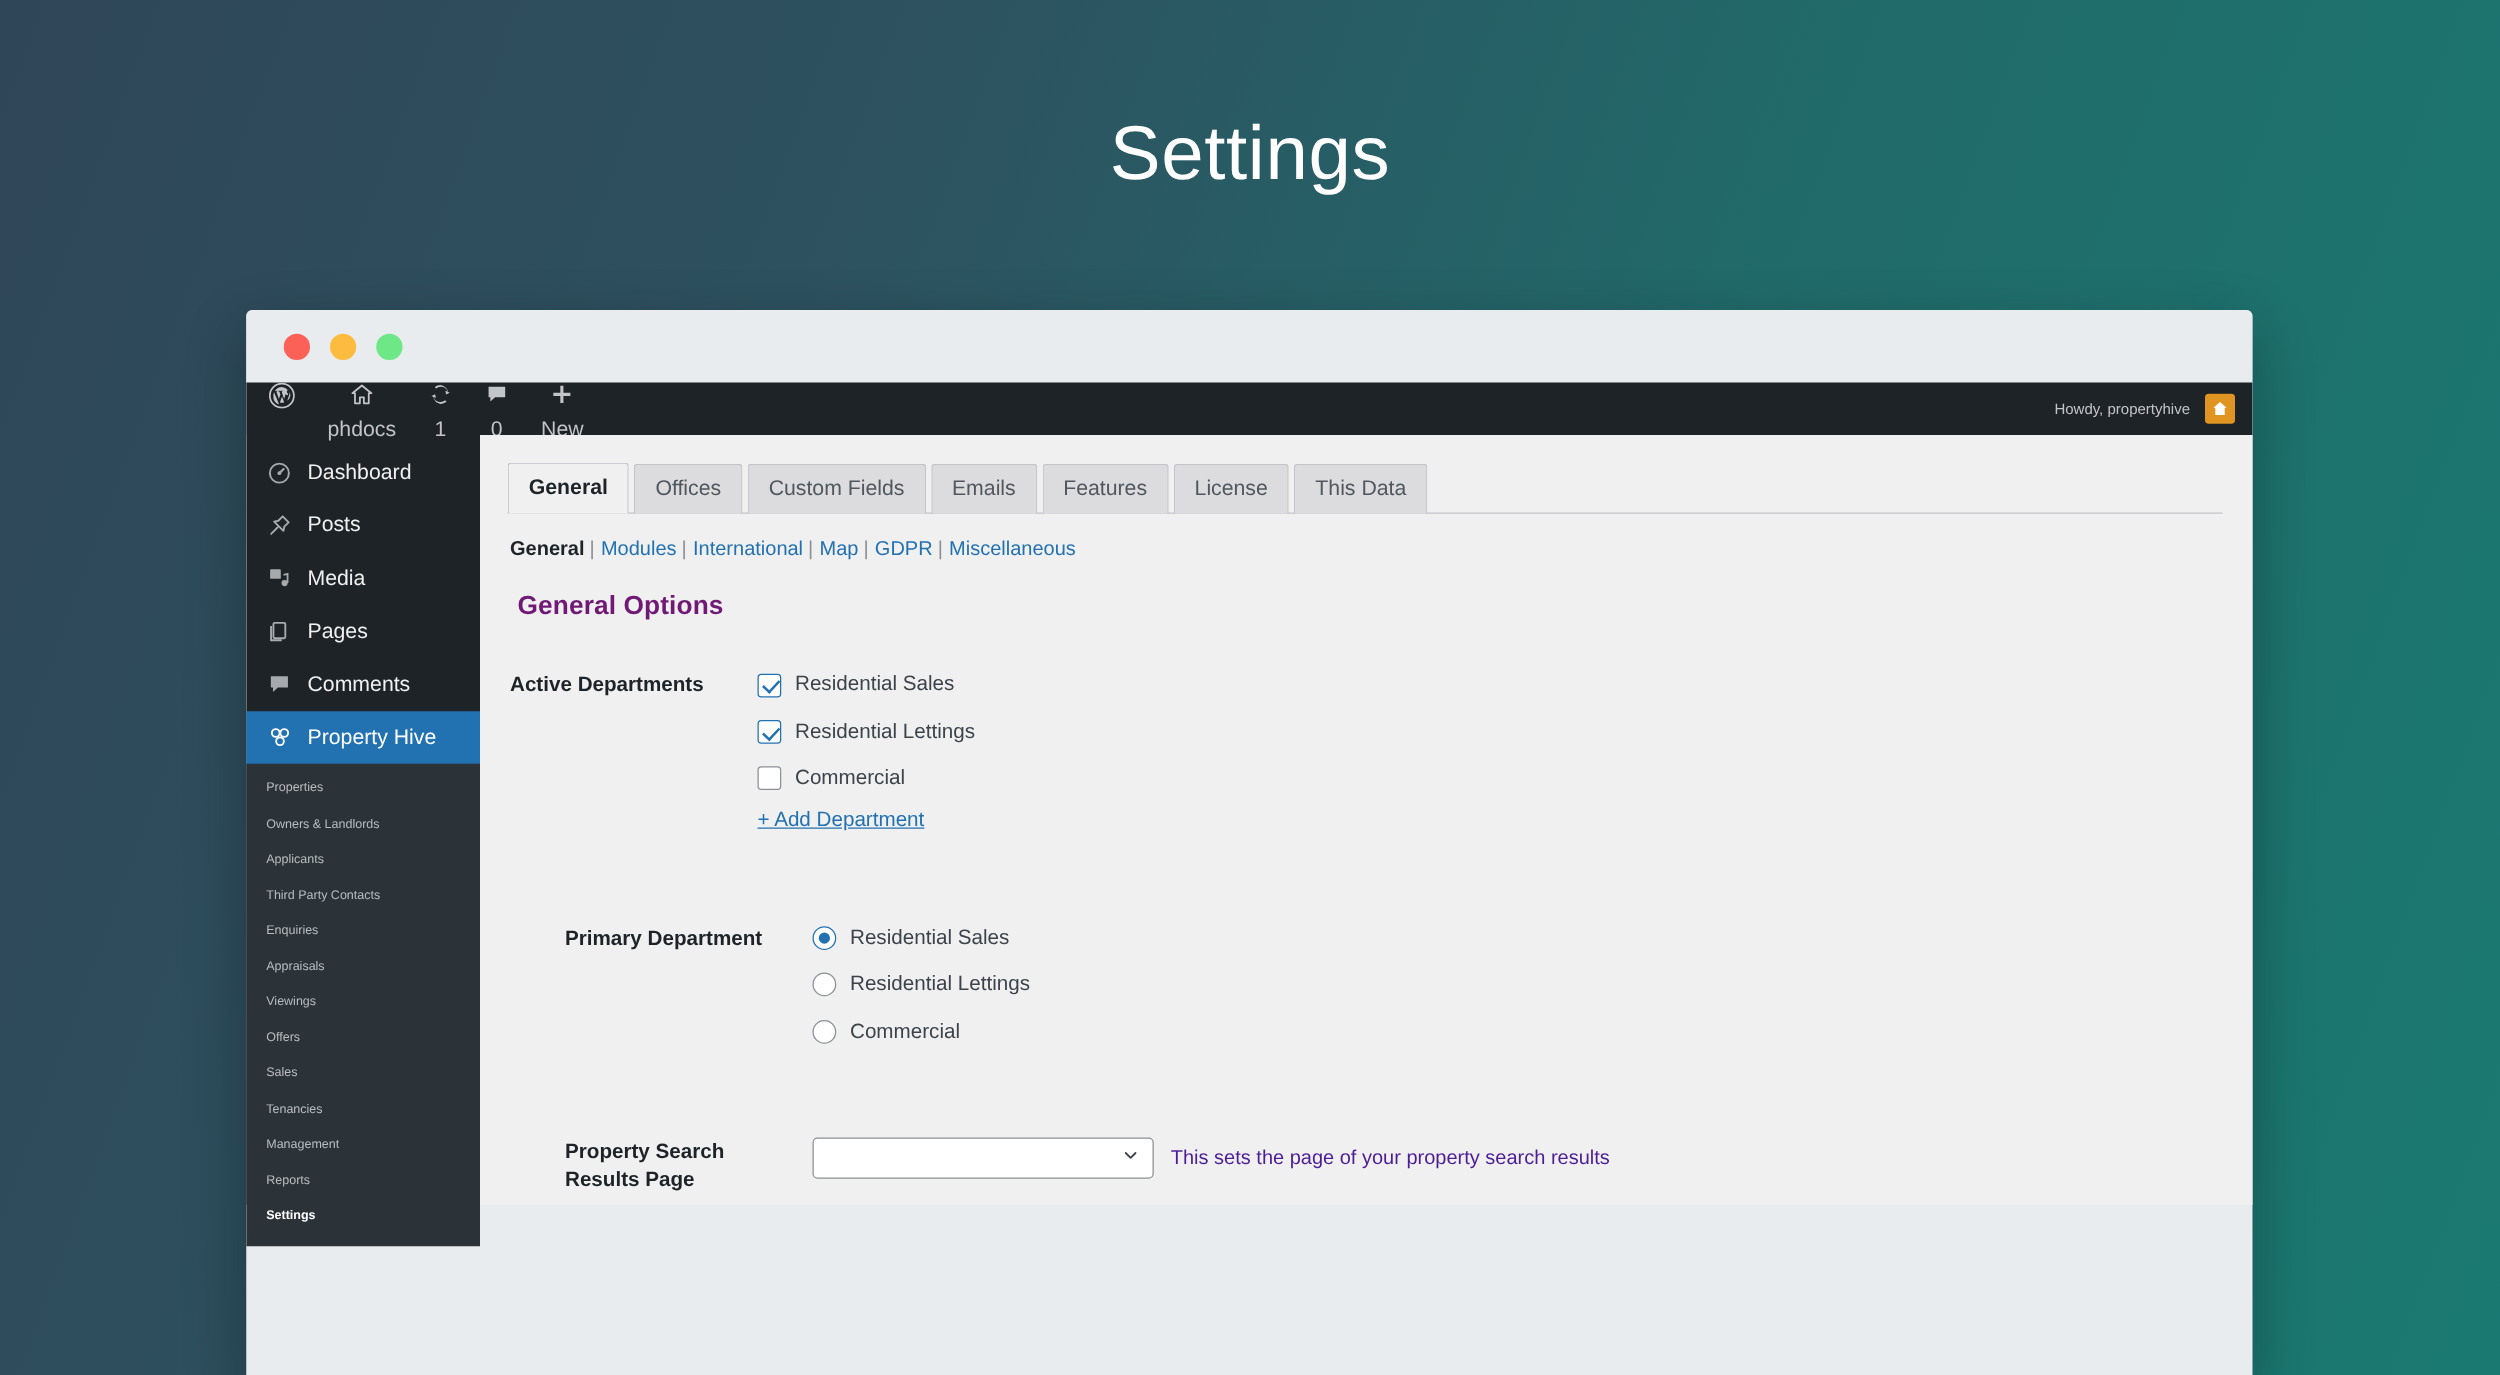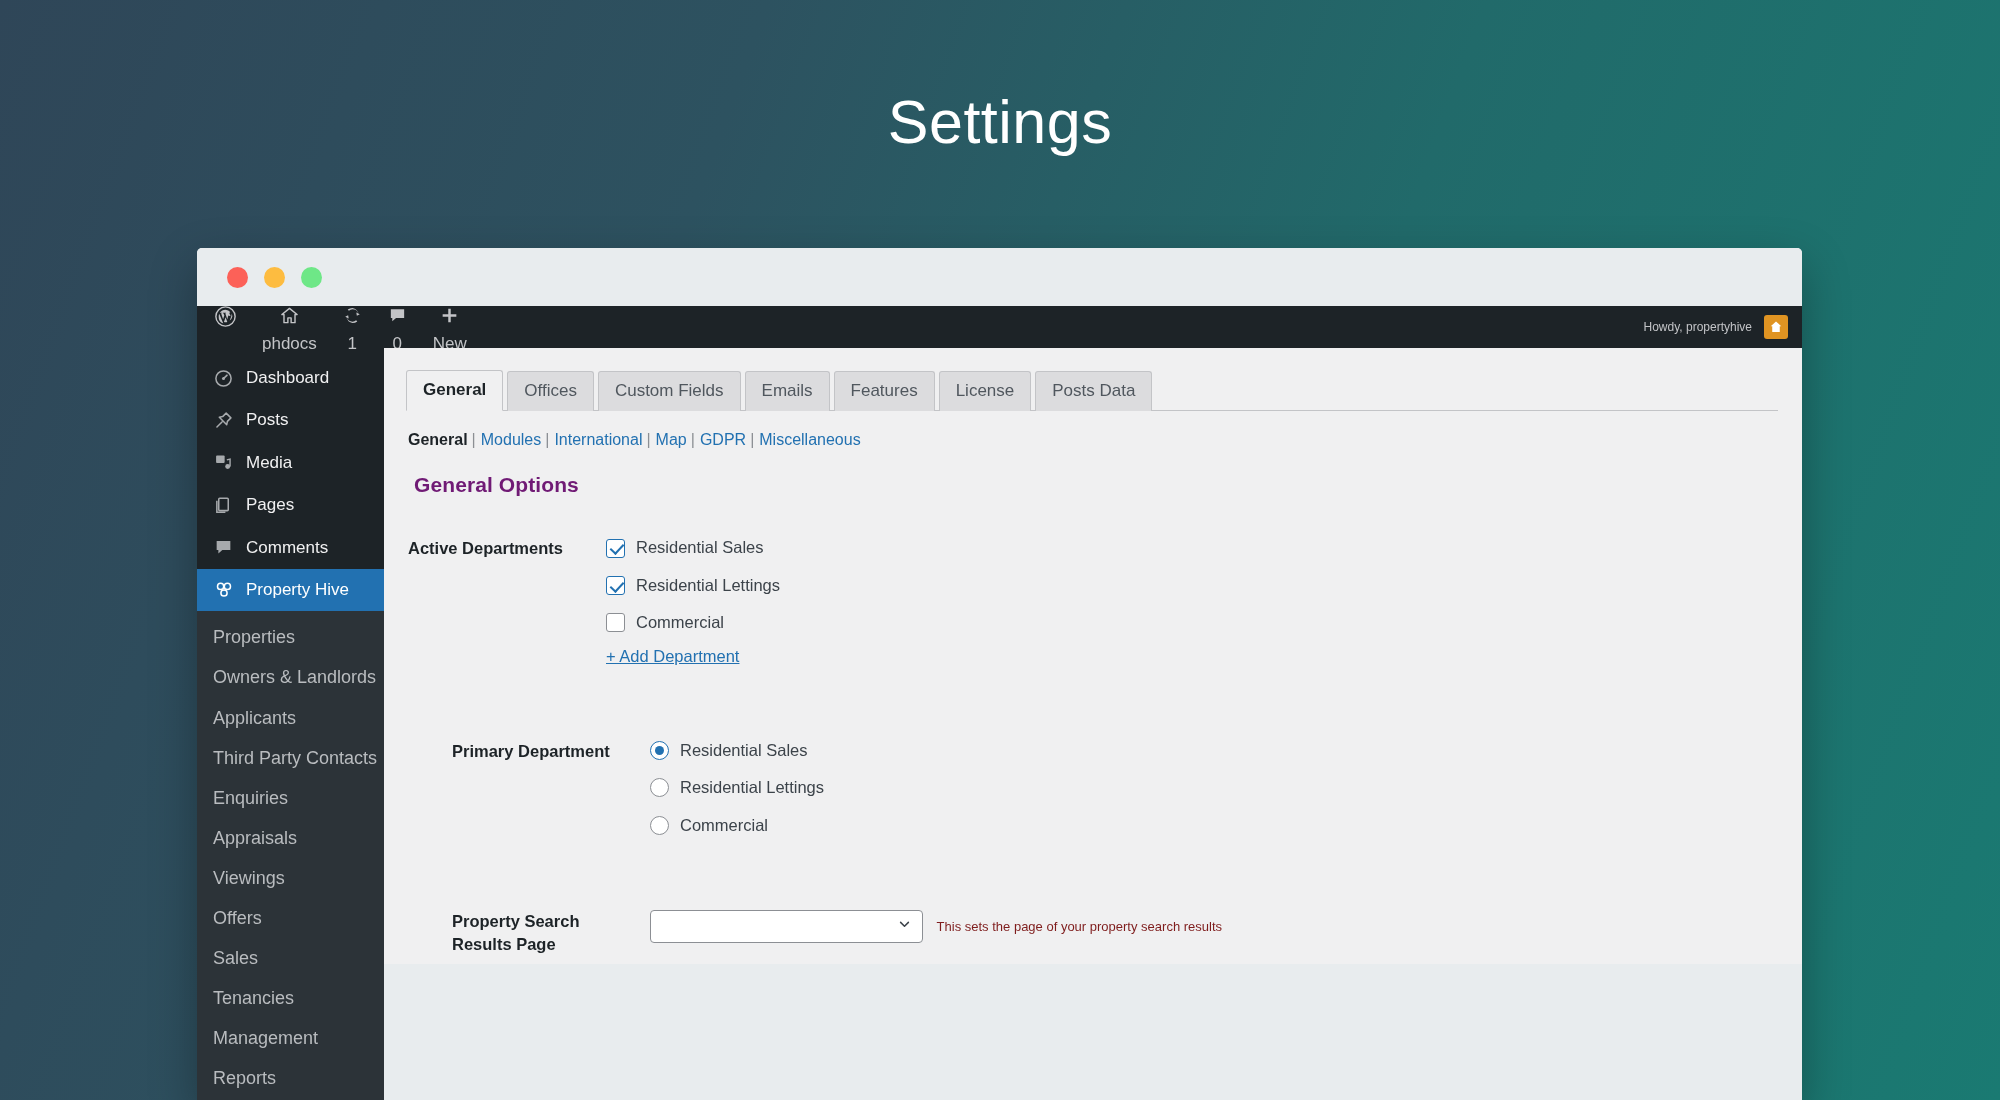--- a/index.html
+++ b/index.html
@@ -137,21 +137,21 @@
     border-top: 11px solid transparent;
     border-bottom: 11px solid transparent;
     border-left: 11px solid #2271b1;
   }
   .submenu {
     background: #2c3338;
     padding: 6px 0 9px 0;
   }
   .submenu-item {
     padding: 7px 0 7px 16px;
-    font-size: 18px;
+    font-size: 10px;
     color: #b9bcbf;
     line-height: 1.45;
   }
   .submenu-item.current { color: #ffffff; font-weight: 700; }
 
   
   .content {
     flex: 1;
     background: #f0f0f1;
     padding: 22px 0 0 22px;
@@ -287,22 +287,22 @@
     border-radius: 4px;
     display: inline-flex;
     align-items: center;
     justify-content: flex-end;
     padding-right: 10px;
     vertical-align: middle;
   }
   .desc {
     display: inline-block;
     margin-left: 9px;
-    font-size: 13px;
-    color: #7f1d1d;
+    font-size: 16px;
+    color: #4c1d95;
     vertical-align: middle;
     text-align: center;
   }
 
   .textarea-box {
     width: 464px;
     height: 190px;
     background: #fff;
     border: 1px solid #8c8f94;
     border-radius: 4px;
@@ -461,21 +461,21 @@
 
     <main class="content">
 
       <div class="tab-strip">
         <div class="nav-tab active">General</div>
         <div class="nav-tab">Offices</div>
         <div class="nav-tab">Custom Fields</div>
         <div class="nav-tab">Emails</div>
         <div class="nav-tab">Features</div>
         <div class="nav-tab">License</div>
-        <div class="nav-tab">Posts Data</div>
+        <div class="nav-tab">This Data</div>
       </div>
 
       <div class="subsubsub">
         <span class="sss-link current">General</span>
         <span class="sep">|</span>
         <span class="sss-link">Modules</span>
         <span class="sep">|</span>
         <span class="sss-link">International</span>
         <span class="sep">|</span>
         <span class="sss-link">Map</span>

